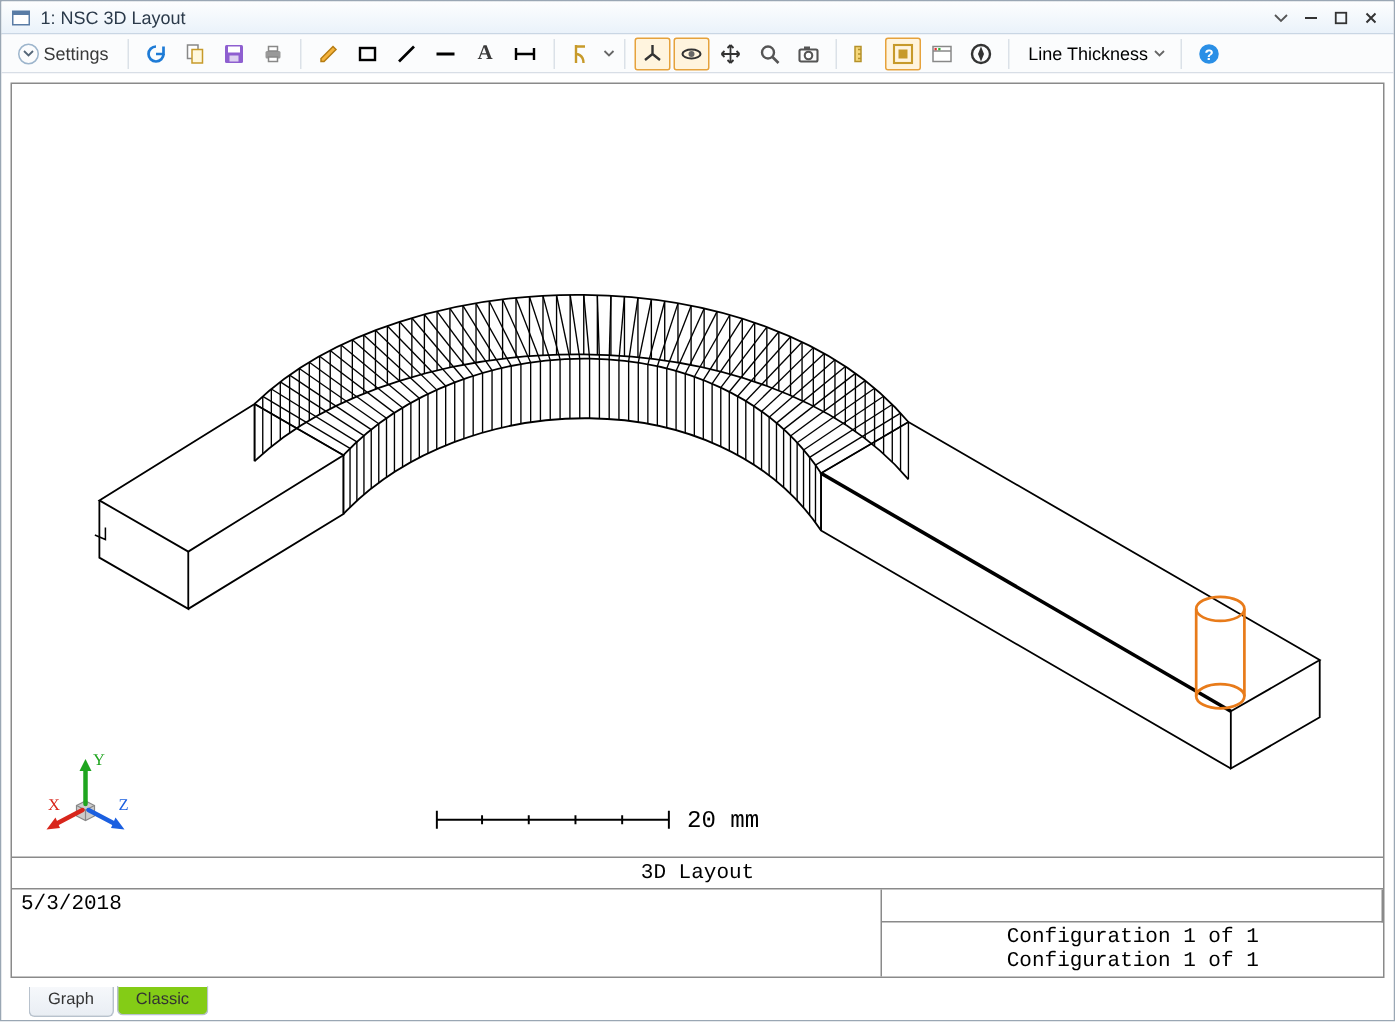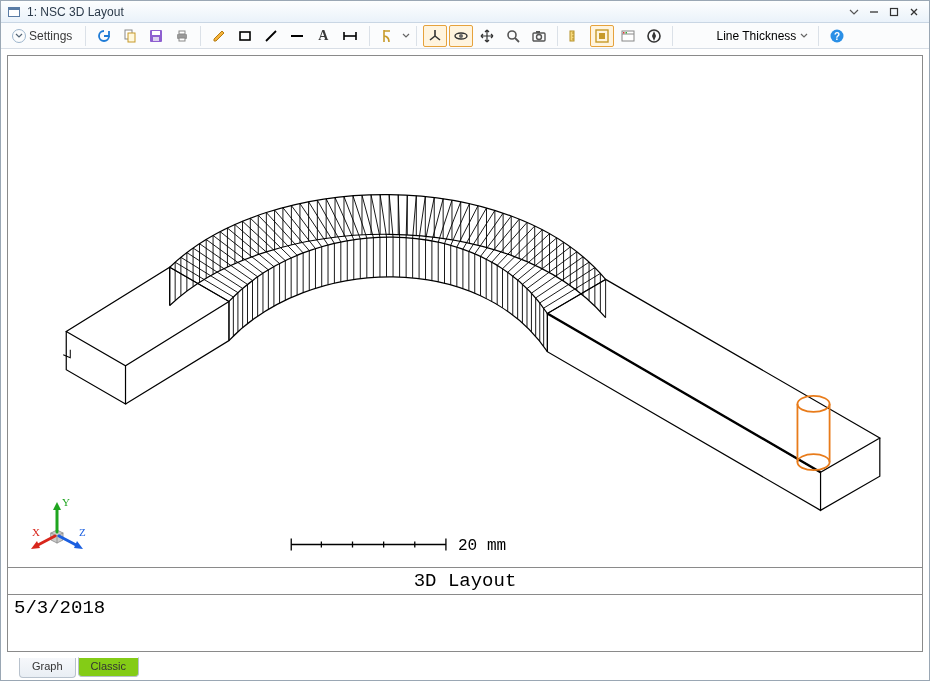--- a/index.html
+++ b/index.html
@@ -31,42 +31,42 @@
     border: 1px solid transparent; border-radius: 2px; cursor: pointer;
     color: #3a3a3a;
   }
   .tbtn.active {
     border-color: #e6a23c; background: #fff4de;
   }
   .tbtn svg { display:block; }
   .tbtn.text { padding: 0 6px; font-weight:500; font-size:12px; }
   .settings-btn { display:flex; align-items:center; gap:3px; padding:0 6px; }
   .chev { width:14px;height:14px; display:flex;align-items:center;justify-content:center; border:1px solid #9db5cc; border-radius:50%; font-size:9px; color:#567; }
-  .line-thick { display:flex; padding:0 4px 0 6px; cursor:pointer;margin-left:31px; }
+  .line-thick { display:flex; padding:0 4px 0 6px; cursor:pointer; }
   .line-thick .caret { margin-left:4px; }
 
   .canvas-area {
     flex: 1 1 auto; padding: 6px; background: #fff;
     display: flex; flex-direction: column;
   }
   .canvas-frame {
     flex:1 1 auto; border: 1px solid #8a8a8a; background:#fff; position:relative;
     display:flex; flex-direction:column;
   }
   .viewport {
     flex:1 1 auto; position:relative; overflow:hidden;
   }
   .viewport svg.scene { position:absolute; inset:0; width:100%; height:100%; }
   .axis-triad { position:absolute; left:14px; bottom:8px; }
 
   .footer-grid {
     border-top: 1px solid #8a8a8a;
   }
   .footer-grid .row { display:flex; }
-  .footer-grid .cell { border-right:1px solid #8a8a8a; padding:2px 6px; font-family: "Consolas","Courier New",monospace; font-size:19px; }
+  .footer-grid .cell { border-right:1px solid #8a8a8a; padding:2px 6px; font-family: "Consolas","Courier New",monospace; font-size:14px; }
   .footer-grid .cell:last-child { border-right:none; }
   .footer-grid .r-title .cell { text-align:center; }
   .footer-grid .r-title { border-bottom:1px solid #8a8a8a; }
   .footer-grid .r-body .left { flex: 0 0 63.5%; min-height:56px; }
   .footer-grid .r-body .right { flex: 0 0 36.5%; display:flex; flex-direction:column; }
   .footer-grid .r-body .right .top { border-bottom:1px solid #8a8a8a; min-height:22px; }
   .footer-grid .r-body .right .bot { flex:1; padding:2px 6px; font-family:"Consolas","Courier New",monospace; font-size:14px; text-align: left; white-space: pre; }
 
   .bottom-tabs {
     height: 22px; display:flex; align-items:flex-start; padding-left:18px; background:#fff;
@@ -534,20 +534,25 @@
           </svg>
         </div>
       </div>
 
       <div class="footer-grid">
         <div class="row r-title">
           <div class="cell" style="flex:1">3D Layout</div>
         </div>
         <div class="row r-body">
           <div class="cell left">5/3/2018</div>
+          <div class="right">
+            <div class="cell top"></div>
+            <div class="bot" style="text-align:center;"><span>Configuration 1 of 1</span>
+<span>Configuration 1 of 1</span></div>
+          </div>
         </div>
       </div>
     </div>
   </div>
 
   <div class="bottom-tabs">
     <div class="tab">Graph</div>
     <div class="tab active">Classic</div>
   </div>
 

